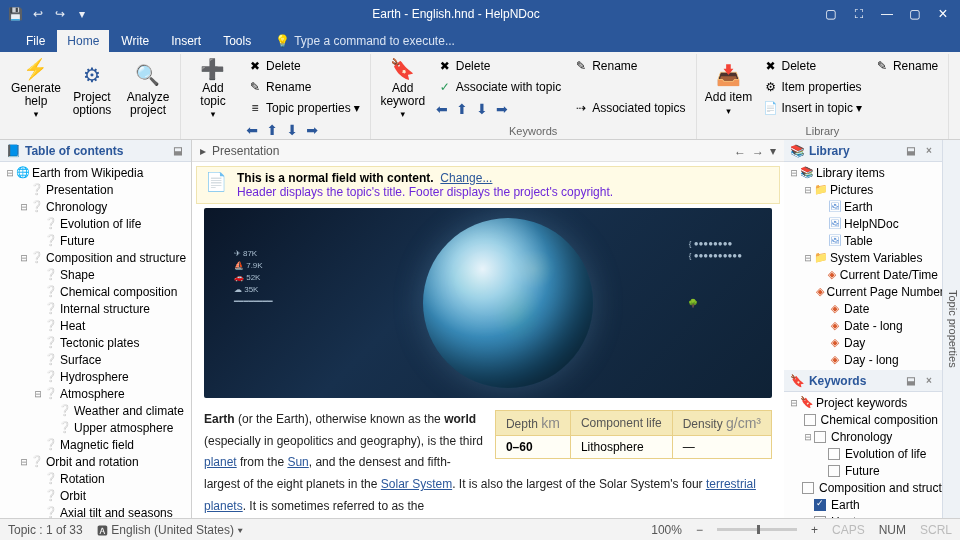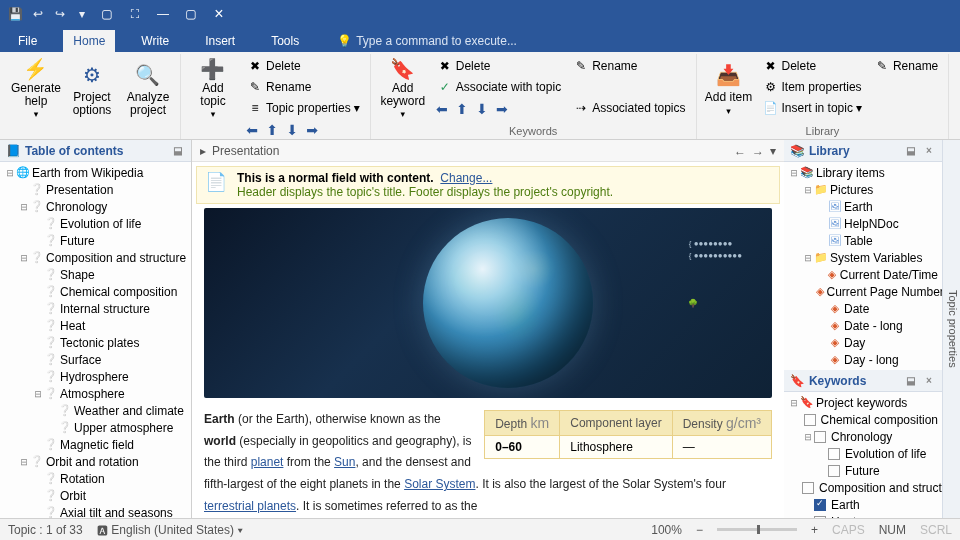--- a/index.html
+++ b/index.html
@@ -3,21 +3,21 @@
 <meta charset="utf-8">
 <style>
 *{box-sizing:border-box;margin:0;padding:0;font-family:"Segoe UI",Arial,sans-serif;font-size:12px;user-select:none}
 body{width:960px;height:540px;overflow:hidden;background:#fff;display:flex;flex-direction:column}
 .titlebar{height:28px;background:#2b579a;color:#fff;display:flex;align-items:center;padding:0 4px}
 .titlebar .qat{display:flex;gap:6px;padding:0 4px}
 .titlebar .qat span{width:16px;height:16px;display:flex;align-items:center;justify-content:center;opacity:.9}
 .titlebar .title{flex:1;text-align:center}
 .titlebar .winbtns{display:flex;gap:2px}
 .titlebar .winbtns span{width:26px;height:22px;display:flex;align-items:center;justify-content:center}
-.tabs{height:24px;background:#2b579a;color:#fff;display:flex;align-items:flex-end;padding-left:8px;gap:16px}
+.tabs{height:24px;background:#2b579a;color:#fff;display:flex;align-items:flex-end;padding-left:16px;gap:2px}
 .tab{padding:4px 10px;cursor:pointer}
 .tab.active{background:#f3f3f3;color:#2b579a}
 .tell{margin-left:6px;color:#d9e3f2;display:flex;align-items:center;gap:4px;padding:4px 6px}
 .ribbon{height:88px;background:#f3f3f3;border-bottom:1px solid #d0d0d0;display:flex;padding:2px 4px 0}
 .rgroup{display:flex;flex-direction:column;padding:0 6px;border-right:1px solid #e0e0e0}
 .rgroup:last-child{border-right:none}
 .rgroup .body{flex:1;display:flex;gap:4px;align-items:flex-start;padding-top:2px}
 .rgroup .ft{text-align:center;font-size:11px;color:#666;padding:1px 0 2px}
 .bigbtn{display:flex;flex-direction:column;align-items:center;justify-content:center;width:52px;height:66px;gap:2px;text-align:center;line-height:1.1;padding:2px}
 .bigbtn .ic{width:28px;height:28px;display:flex;align-items:center;justify-content:center;font-size:20px}
@@ -77,20 +77,21 @@
 </head>
 <body>
 
 <div class="titlebar">
   <div class="qat">
     <span>💾</span>
     <span>↩</span>
     <span>↪</span>
     <span>▾</span>
   </div>
+  <div class="title">Earth - English.hnd - HelpNDoc</div>
   <div class="winbtns">
     <span>▢</span>
     <span>⛶</span>
     <span>—</span>
     <span>▢</span>
     <span style="font-size:16px">×</span>
   </div>
 </div>
 
 <div class="tabs" id="tabs">
@@ -348,33 +349,34 @@
       <span>Presentation</span>
       <span class="sp"></span>
       <span>←</span>
       <span>→</span>
       <span>▾</span>
     </div>
     <div class="infobar">
       <span class="ic">📄</span>
       <div>
         <div><b>This is a normal field with content.</b>&nbsp;&nbsp;<a href="#">Change...</a></div>
-        <div style="color:#4d7c0f">Header displays the topic's title.  Footer displays the project's copyright.</div>
+        <div style="color:#6d28d9">Header displays the topic's title.  Footer displays the project's copyright.</div>
       </div>
     </div>
     <div class="doc">
       <div class="hero">
+        <div class="side left">✈ 87K<br>⛵ 7.9K<br>🚗 52K<br>☁ 35K<br>━━━━━━━━</div>
         <div class="globeimg"></div>
         <div class="side right">{ ●●●●●●●●<br>{ ●●●●●●●●●●<br><br><br><br>🌳</div>
       </div>
       <table class="ftable">
         <tbody>
             <tr>
               <th><span>Depth</span> <span class="sub">km</span></th>
-              <th>Component layer</th>
+              <th>Component life</th>
               <th><span>Density</span> <span class="sub">g/cm³</span></th>
             </tr>
         </tbody>
           <tbody id="tbody">
             <tr>
               <td><b>0–60</b></td>
               <td>Lithosphere</td>
               <td>—</td>
             </tr>
           </tbody>

